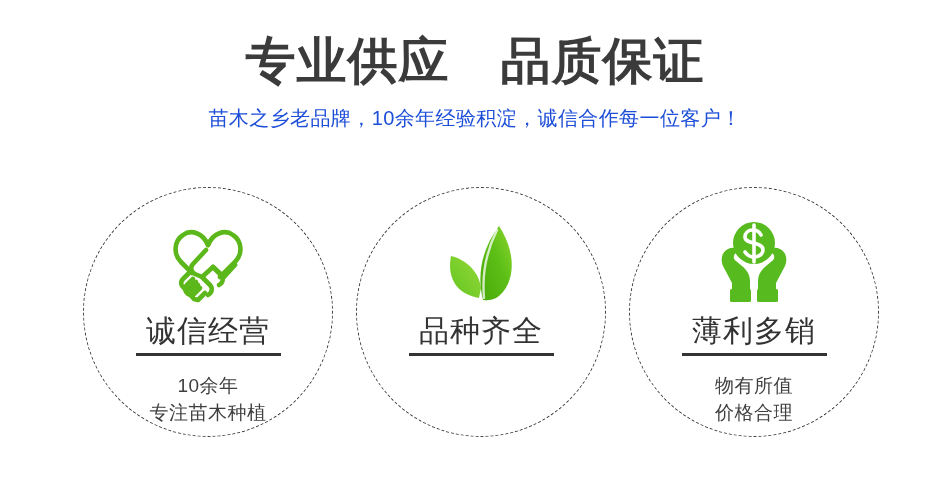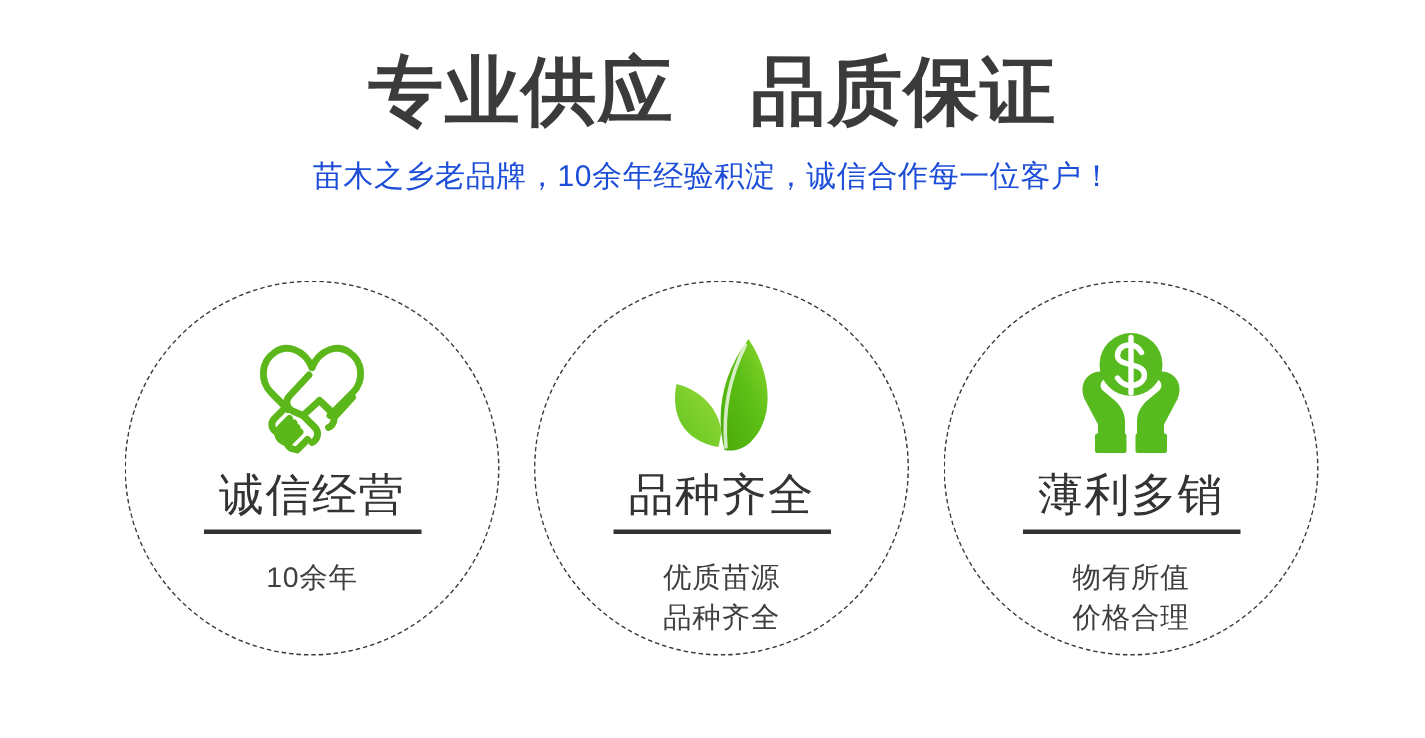--- a/index.html
+++ b/index.html
@@ -133,20 +133,21 @@
 
             <path d="M40 58 L48 66 C51 69 50 74 46 76"></path>
             <path d="M51 48 L59 56 C62 59 61 64 57 66"></path>
           </g>
         </svg>
       </div>
       <h2 class="card-title">诚信经营</h2>
       <div class="divider"></div>
       <p class="card-sub">
         <span class="sub-line">10余年</span>
+        <span class="sub-line">专注苗木种植</span>
       </p>
     </div>
 
     <div class="circle circle-2">
       <div class="icon-wrap">
         <svg width="88" height="88" viewBox="0 0 88 88" aria-hidden="true">
           <defs>
             <linearGradient id="leafBig" x1="0" y1="1" x2="1" y2="0">
               <stop offset="0%" stop-color="#4aa808"></stop>
               <stop offset="55%" stop-color="#5cbf16"></stop>
@@ -160,24 +161,20 @@
 
           <path d="M42 80 C18 76 10 58 14 38 C30 42 42 54 44 70 Z" fill="url(#leafSmall)"></path>
 
           <path d="M46 82 C40 58 44 32 62 8 C78 32 80 62 62 78 C57 82 51 83 46 82 Z" fill="url(#leafBig)"></path>
 
           <path d="M60 12 C48 36 45 58 47 80" fill="none" stroke="#ffffff" stroke-width="2.4" stroke-opacity="0.75" stroke-linecap="round"></path>
         </svg>
       </div>
       <h2 class="card-title">品种齐全</h2>
       <div class="divider"></div>
-      <p class="card-sub">
-        <span class="sub-line">优质苗源</span>
-        <span class="sub-line">品种齐全</span>
-      </p>
     </div>
 
     <div class="circle circle-3">
       <div class="icon-wrap">
         <svg width="92" height="86" viewBox="0 0 92 86" aria-hidden="true">
           <g fill="#57bb1f">
 
             <circle cx="46" cy="24" r="21"></circle>
 
             <path d="M20 30 C14 33 12 40 15 47 L24 64 L24 76 L42 76 L42 62 C42 56 39 51 34 47 L28 42 C25 40 25 36 28 34 L31 32 C28 28 24 28 20 30 Z"></path>

